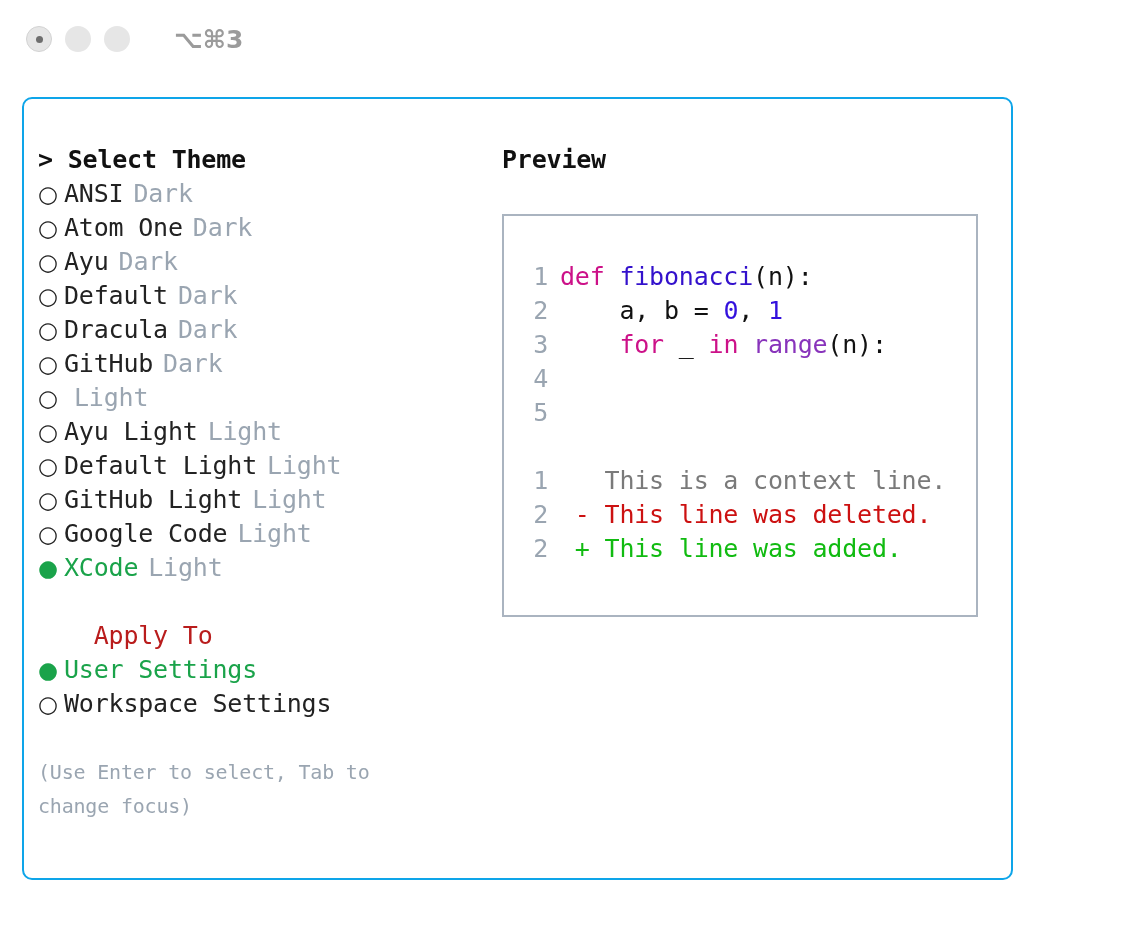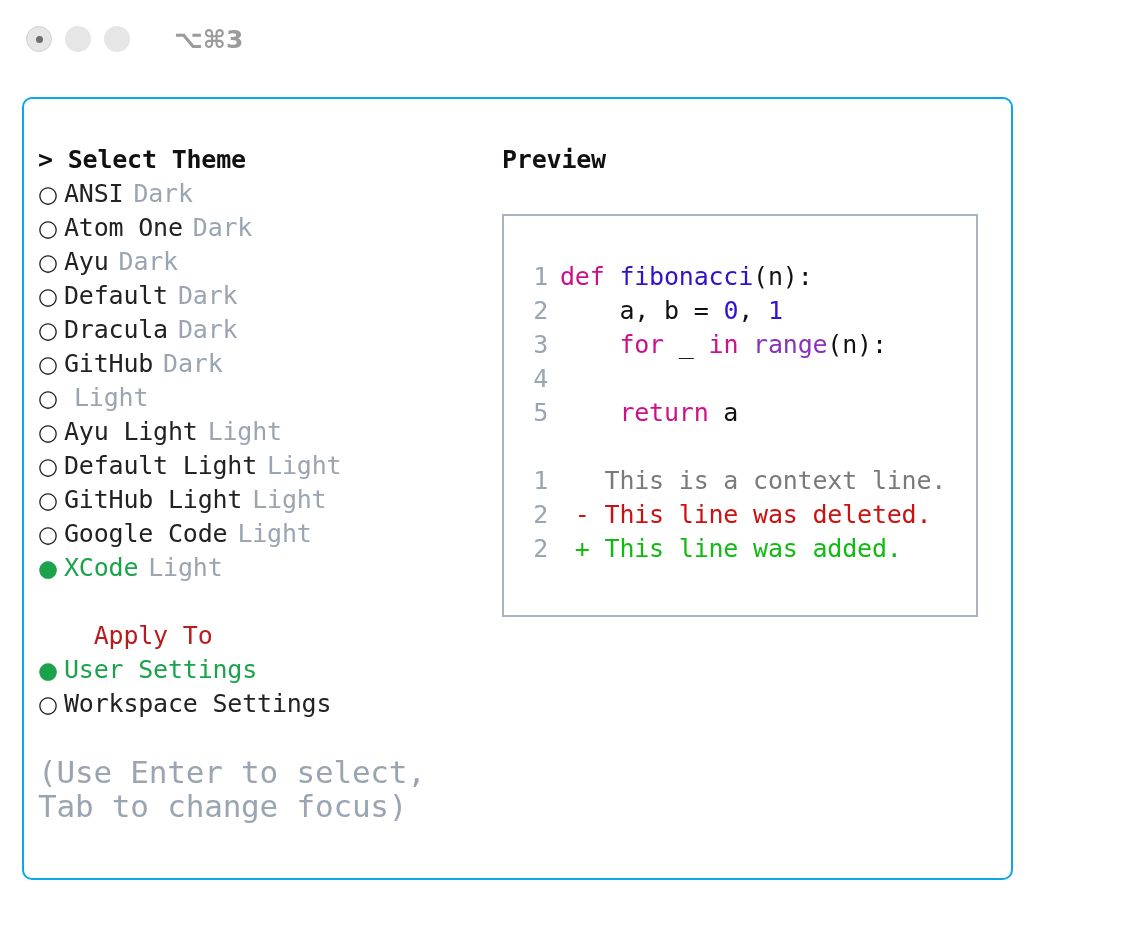--- a/index.html
+++ b/index.html
@@ -134,21 +134,21 @@
     font-size: 25px;
     color: #b91c1c;
     white-space: pre;
     line-height: 34px;
     padding-left: 26px;
     letter-spacing: -0.2px;
   }
 
   .hint {
     margin-top: 34px;
-    font-size: 31px;
+    font-size: 20px;
     color: #9aa5b1;
     line-height: 34px;
     width: 410px;
     letter-spacing: -0.2px;
   }
 
   
   .right-col {
     position: absolute;
     left: 478px;
@@ -250,21 +250,21 @@
       <div class="right-col">
 
         <div class="section-header">Preview</div>
 
         <div class="preview-box">
           <div id="code-sample">
               <div class="code-line"><span class="lineno">1</span><span class="code-text"><span class="tok-kw">def </span><span class="tok-fn">fibonacci</span><span class="tok-plain">(n):</span></span></div>
               <div class="code-line"><span class="lineno">2</span><span class="code-text"><span class="tok-plain">    a, b = </span><span class="tok-num">0</span><span class="tok-plain">, </span><span class="tok-num">1</span></span></div>
               <div class="code-line"><span class="lineno">3</span><span class="code-text"><span class="tok-plain">    </span><span class="tok-kw">for</span><span class="tok-plain"> _ </span><span class="tok-kw">in</span><span class="tok-plain"> </span><span class="tok-call">range</span><span class="tok-plain">(n):</span></span></div>
               <div class="code-line"><span class="lineno">4</span></div>
-              <div class="code-line"><span class="lineno">5</span><span class="code-text"><span class="tok-plain">    </span><span class="tok-kw">return</span><span class="tok-plain"> a</span></span></div>
+              <div class="code-line"><span class="lineno">5</span></div>
             </div>
           <div class="blank-line"></div>
           <div id="diff-sample">
               <div class="code-line"><span class="lineno">1</span><span class="diff-ctx">   This is a context line.</span></div>
               <div class="code-line"><span class="lineno">2</span><span class="diff-del"> - This line was deleted.</span></div>
               <div class="code-line"><span class="lineno">2</span><span class="diff-add"> + This line was added.</span></div>
             </div>
         </div>
       </div>
 

